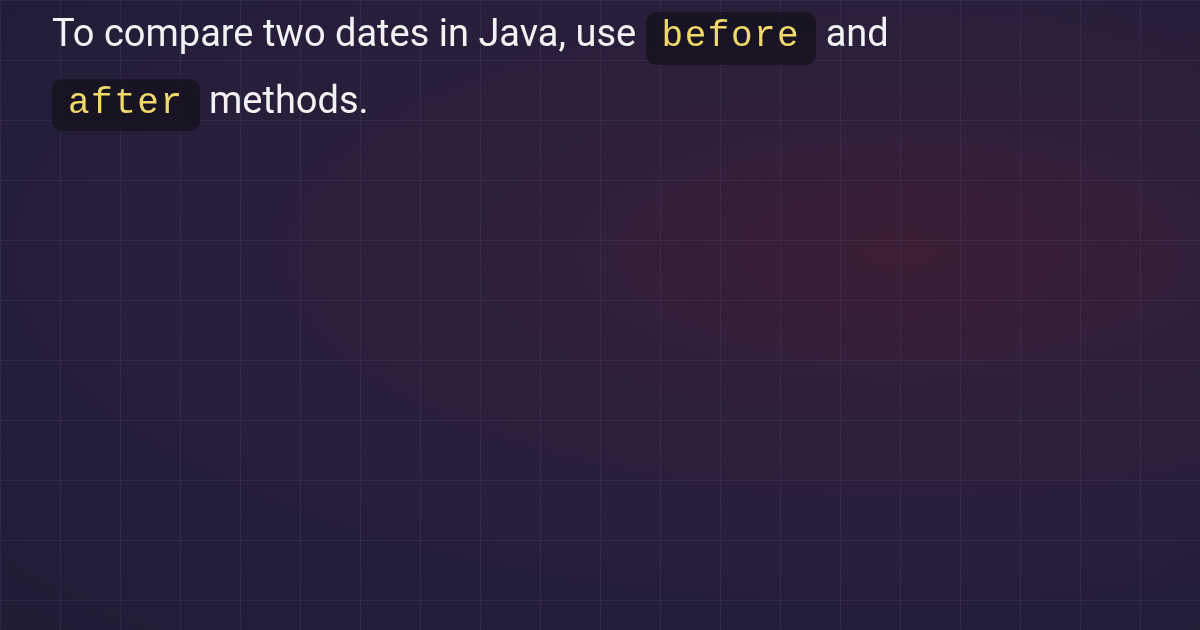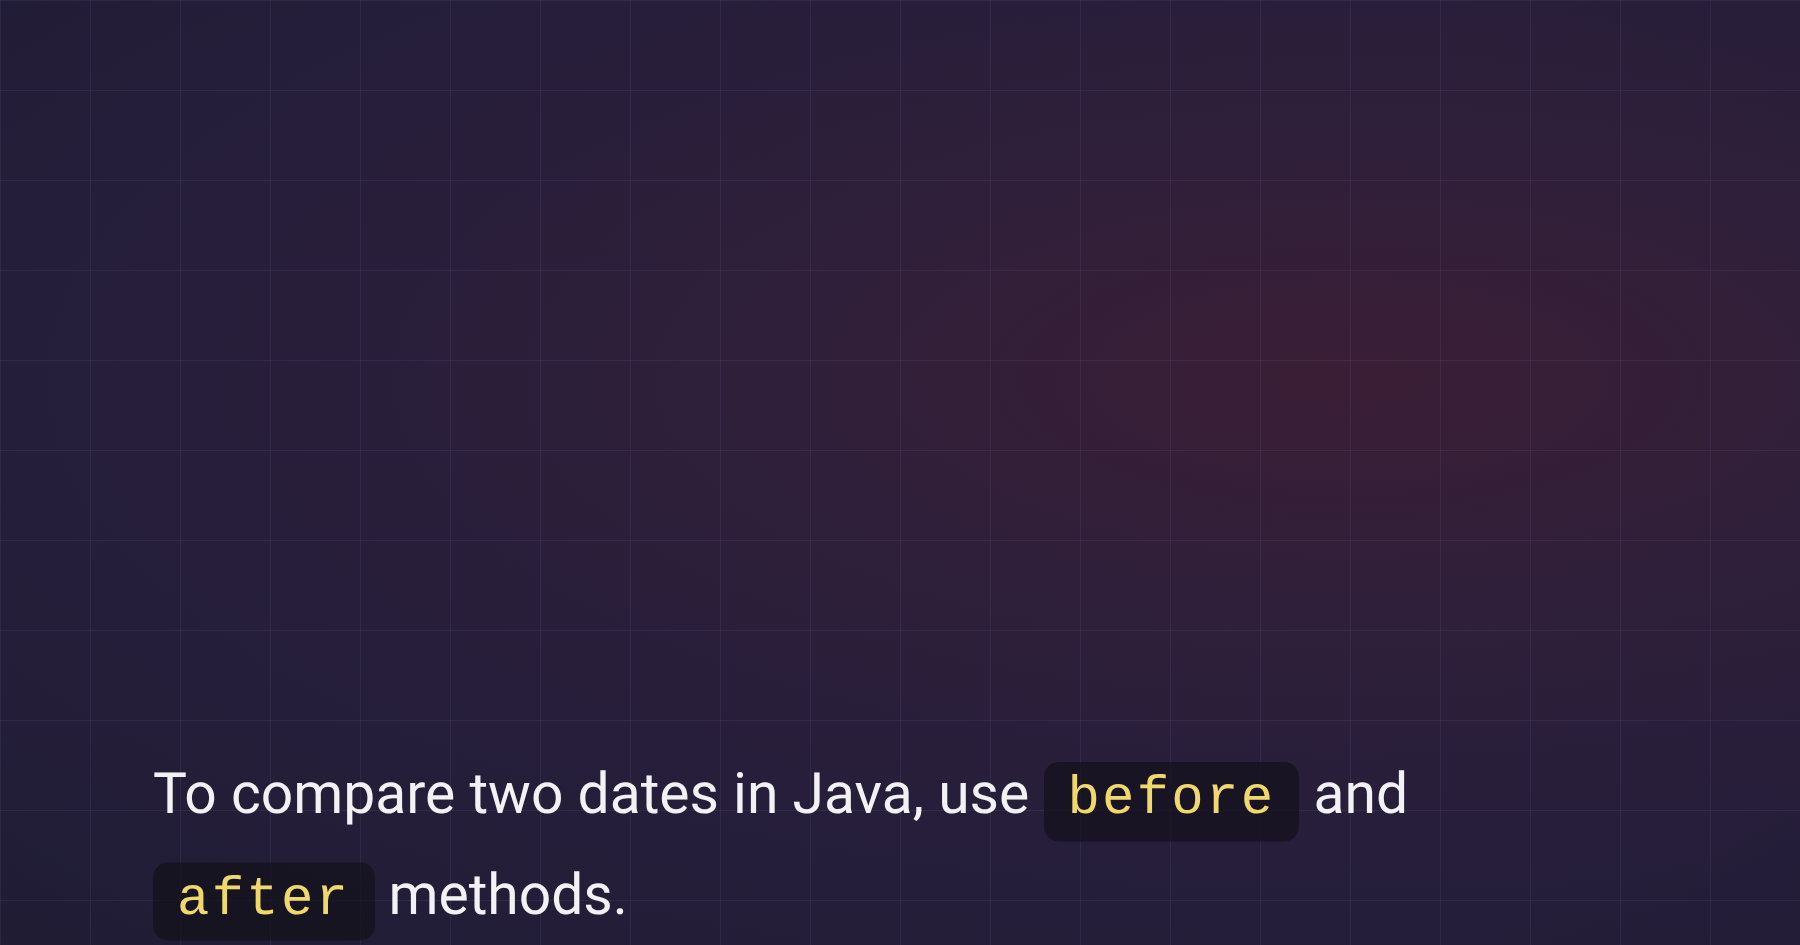--- a/index.html
+++ b/index.html
@@ -14,22 +14,22 @@
       overflow: hidden;
       font-family: -apple-system, BlinkMacSystemFont, "Segoe UI", Roboto, Helvetica, Arial, sans-serif;
     }
     
     .container {
       width: 100%;
       height: 100%;
       position: relative;
       background: radial-gradient(ellipse 120% 90% at 75% 40%, #3a1e35 0%, #2e1f3a 30%, #261e3a 55%, #1f1d35 100%);
       display: flex;
-      align-items: flex-end;
-      padding: 0 102px;
+      align-items: flex-start;
+      padding: 0 52px;
     }
     
     .grid-overlay {
       position: absolute;
       top: 0;
       left: 0;
       width: 100%;
       height: 100%;
       background-image: 
         linear-gradient(rgba(120, 110, 160, 0.14) 1px, transparent 1px),

